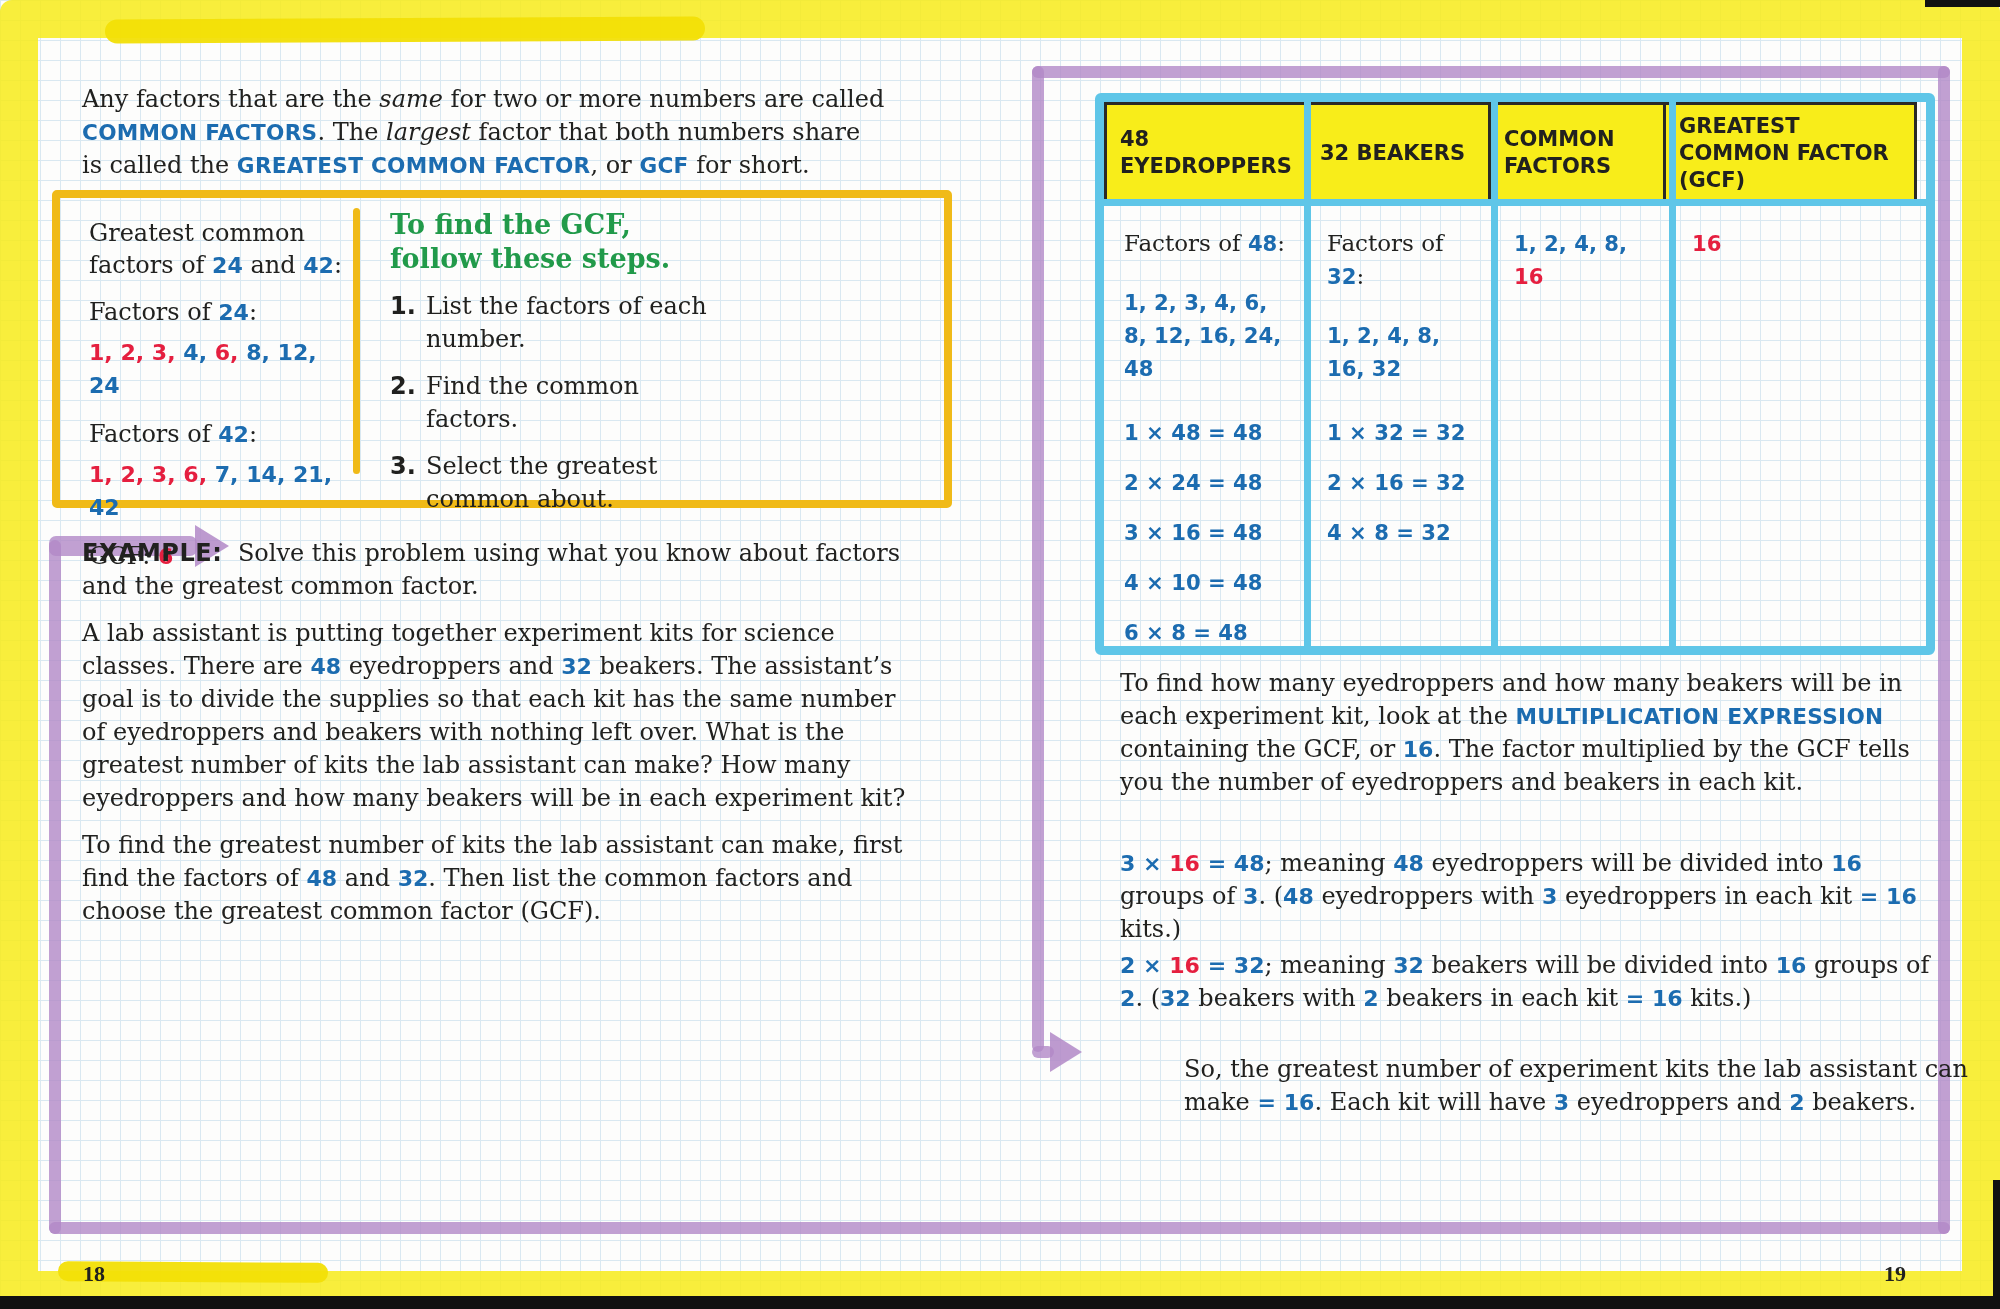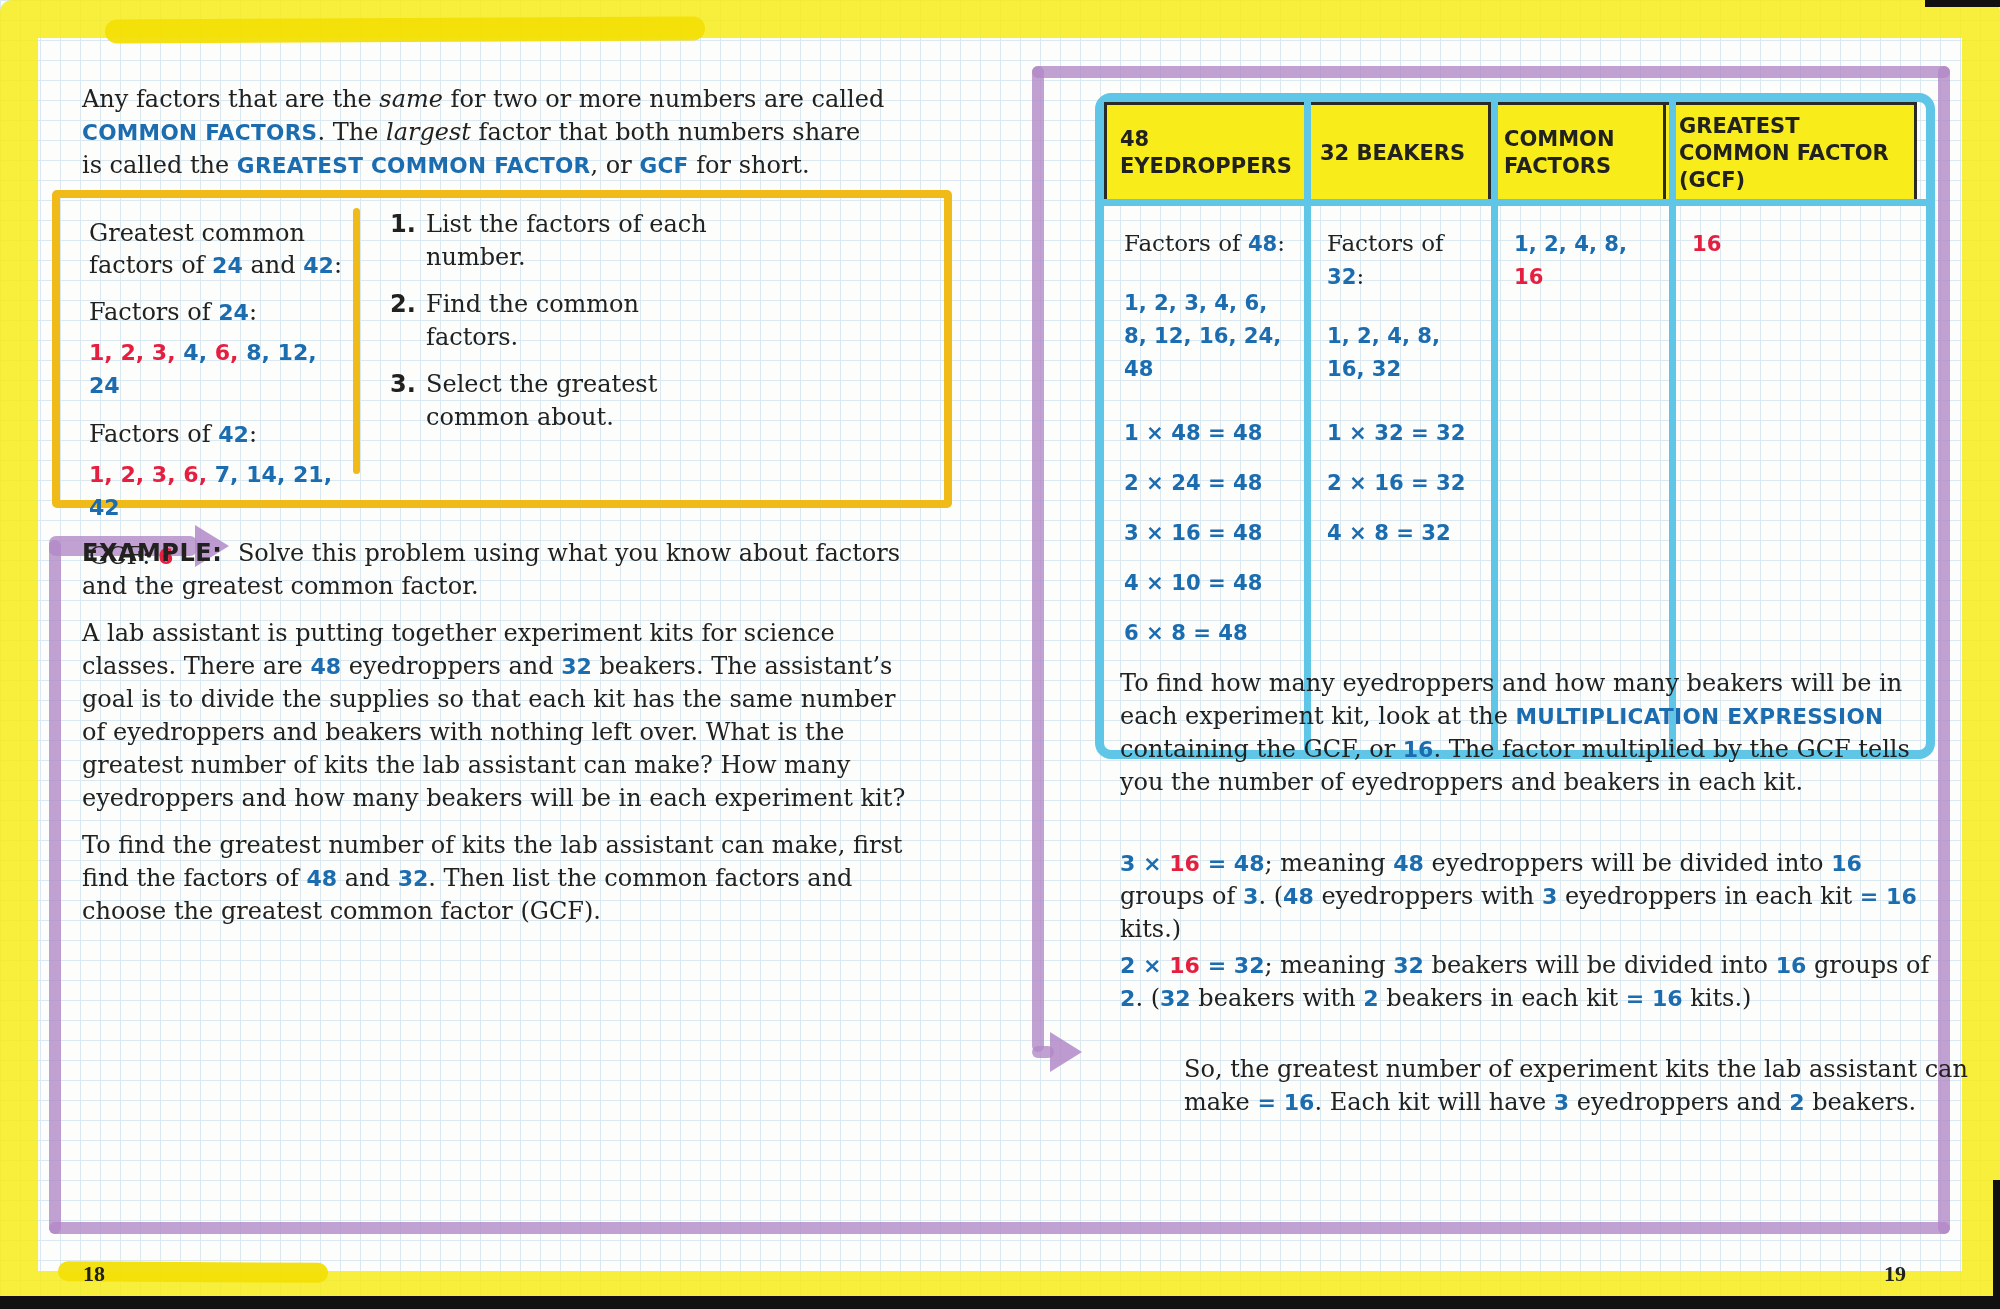--- a/index.html
+++ b/index.html
@@ -64,21 +64,21 @@
   .step-num{position:absolute;left:0;top:0;font-family:"DejaVu Sans",sans-serif;font-weight:bold;font-size:24px;}
   .example-para{position:absolute;left:75px;top:530px;width:830px;}
   .ex-label{font-family:"DejaVu Sans",sans-serif;font-weight:bold;font-size:24px;letter-spacing:.5px;padding-right:8px;}
   .problem-para{position:absolute;left:75px;top:610px;width:828px;}
   .approach-para{position:absolute;left:75px;top:822px;width:828px;}
   .pagenum{position:absolute;font-family:Liberation Serif, serif;font-weight:bold;font-size:22px;margin-top:19px;}
   .pagenum-left{left:83px;top:1238px;}
   .pagenum-right{left:1884px;top:1238px;}
 
   
-  .gcf-table{position:absolute;left:1095px;top:93px;width:840px;height:666px;border:9px solid #5fc6e8;border-radius:16px;box-sizing:border-box;}
+  .gcf-table{position:absolute;left:1095px;top:93px;width:840px;height:562px;border:9px solid #5fc6e8;border-radius:6px;box-sizing:border-box;}
   .thead{display:flex;height:102px;}
   .th{background:#f8ed1a;border:3px solid #2a2a26;margin-right:-3px;display:flex;align-items:center;
       padding:0 8px 0 13px;font-family:"DejaVu Sans",sans-serif;font-weight:bold;font-size:21px;line-height:27px;box-sizing:border-box;}
   .w1{width:203px;} .w2{width:187px;} .w3{width:178px;} .w4{width:254px;}
   .tbody{position:absolute;left:0;top:102px;right:0;bottom:0;display:flex;justify-content:center;}
   .td{padding:16px 6px 0 13px;font-size:23px;box-sizing:border-box;}
   .cell-label{margin-bottom:26px;}
   .cell-factors{margin-bottom:26px;line-height:33px;}
   .expr{line-height:42px;white-space:nowrap;}
   .vsep{position:absolute;top:0;bottom:0;width:7px;background:#5fc6e8;}
@@ -118,20 +118,21 @@
       <div class="box-col-left">
         <p class="box-title"><span>Greatest common factors of </span><span class="s-blue">24</span><span> and </span><span class="s-blue">42</span><span>:</span></p>
         <p><span>Factors of </span><span class="s-blue">24</span><span>:</span></p>
         <p class="box-list"><span class="s-red">1, 2, 3, </span><span class="s-blue">4, </span><span class="s-red">6, </span><span class="s-blue">8, 12, 24</span></p>
         <p><span>Factors of </span><span class="s-blue">42</span><span>:</span></p>
         <p class="box-list"><span class="s-red">1, 2, 3, 6, </span><span class="s-blue">7, 14, 21, 42</span></p>
         <p class="box-gcf"><span>GCF: </span><span class="s-red">6</span></p>
       </div>
       <div class="box-divider"></div>
       <div class="box-col-right">
+        <h3 class="steps-heading">To find the GCF, follow these steps.</h3>
         <div class="step">
           <span class="step-num">1.</span>
           <span class="step-text">List the factors of each number.</span>
         </div>
         <div class="step">
           <span class="step-num">2.</span>
           <span class="step-text">Find the common factors.</span>
         </div>
         <div class="step">
           <span class="step-num">3.</span>

